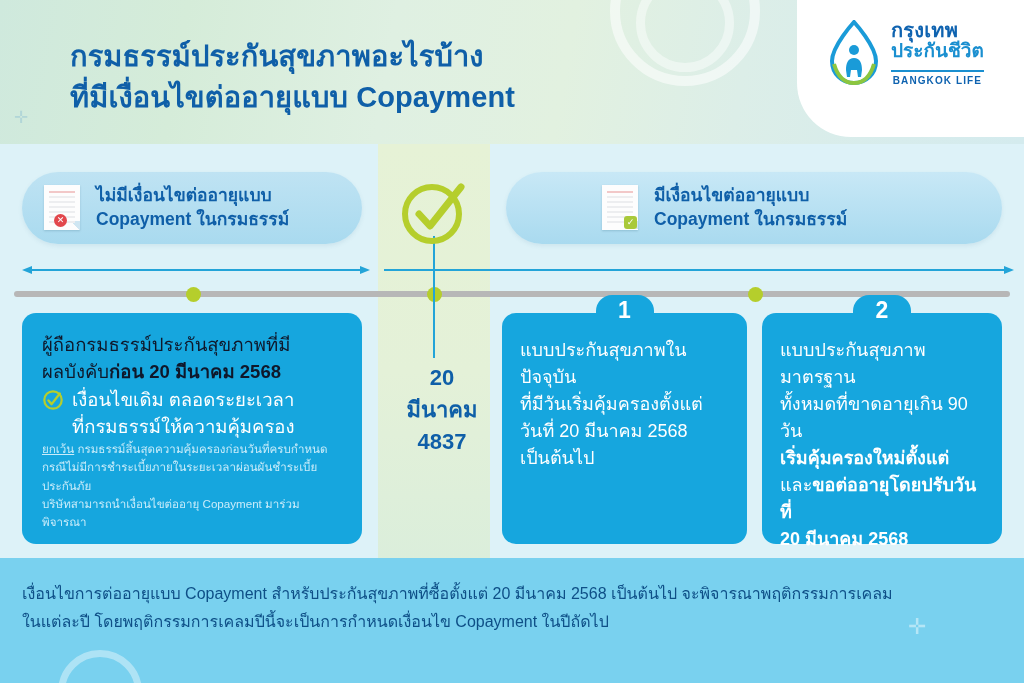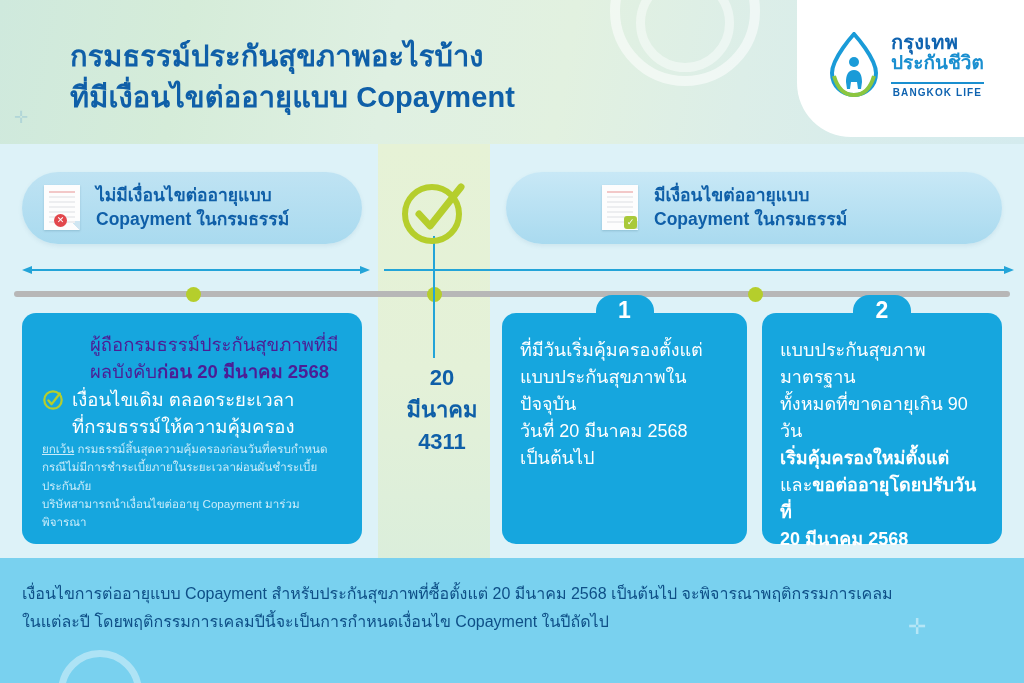--- a/index.html
+++ b/index.html
@@ -33,21 +33,21 @@
     color:#0f5fa8;font-size:29px;font-weight:bold;line-height:1.42;
     letter-spacing:.1px;
   }
   .title .l2{display:block;}
 
   
   .logo-plate{
     position:absolute;left:797px;top:0;width:227px;height:137px;
     background:#ffffff;border-bottom-left-radius:54px;
   }
-  .logo-wrap{position:absolute;left:826px;top:24px;width:180px;height:82px;display:flex;align-items:center;gap:9px;}
+  .logo-wrap{position:absolute;left:826px;top:12px;width:180px;height:82px;display:flex;align-items:center;gap:9px;}
   .logo-mark{width:56px;height:66px;flex:0 0 56px;}
   .logo-text{display:flex;flex-direction:column;line-height:1;}
   .logo-th1{color:#0f63b0;font-size:20px;font-weight:bold;letter-spacing:.2px;}
   .logo-th2{color:#1a8fd0;font-size:19px;font-weight:bold;border-bottom:2px solid #1a8fd0;padding-bottom:10px;margin-top:1px;}
   .logo-en{color:#0f63b0;font-size:10px;font-weight:bold;letter-spacing:1.1px;margin-top:4px;text-align:center;}
 
   
   .body-bg{
     position:absolute;left:0;top:144px;width:1024px;height:414px;
     background:#ddf2f8;
@@ -102,21 +102,21 @@
   .arrow-right{position:absolute;left:384px;top:265px;width:630px;height:10px;}
   .vline{position:absolute;left:433px;top:236px;width:2px;height:122px;background:#23a4d8;}
 
   
   .card{
     position:absolute;background:#16a6de;border-radius:14px;box-sizing:border-box;
   }
   .card-left{left:22px;top:313px;width:340px;height:231px;padding:18px 20px 0 20px;}
   .card-1{left:502px;top:313px;width:245px;height:231px;padding:24px 18px 0 18px;}
   .card-2{left:762px;top:313px;width:240px;height:231px;padding:24px 18px 0 18px;}
-  .card-head{color:#4c1d95;font-size:18.5px;line-height:1.46;font-weight:normal;margin-left:48px;}
+  .card-head{color:#0f172a;font-size:18.5px;line-height:1.46;font-weight:normal;}
   .card-head b{font-weight:bold;}
   .chk-row{display:flex;align-items:flex-start;margin-top:1px;}
   .chk-ico{flex:0 0 22px;width:22px;height:22px;margin-right:8px;margin-top:3px;}
   .chk-txt{color:#ffffff;font-size:18.5px;line-height:1.46;}
   .fine{color:#c9ecfa;font-size:11.6px;line-height:1.58;}
   .fine u{text-decoration:underline;}
   .num-badge{
     position:absolute;top:-18px;left:50%;transform:translateX(-50%);
     width:58px;height:34px;background:#16a6de;border-radius:16px 16px 0 0;
     color:#ffffff;font-size:23px;font-weight:bold;text-align:center;line-height:30px;
@@ -232,21 +232,21 @@
   <div class="vline"></div>
 
   <svg style="position:absolute;left:399px;top:177px;width:70px;height:70px;" viewBox="0 0 70 70">
     <circle cx="33" cy="37" r="27" fill="none" stroke="#b5ce2c" stroke-width="6"></circle>
     <path d="M20 37 L31 49 L62 10" fill="none" stroke="#b5ce2c" stroke-width="7" stroke-linecap="round" stroke-linejoin="round"></path>
   </svg>
 
   <div class="date-blk">
     <div>20</div>
     <div>มีนาคม</div>
-    <div>4311</div>
+    <div>4837</div>
   </div>
 
   <div class="card card-left">
     <div class="card-head">
       <span>ผู้ถือกรมธรรม์ประกันสุขภาพที่มี</span><br>
       <span>ผลบังคับ</span><b>ก่อน 20 มีนาคม 2568</b>
     </div>
     <div class="chk-row">
       <svg class="chk-ico" viewBox="0 0 24 24">
         <circle cx="12" cy="12" r="9.5" fill="none" stroke="#b5ce2c" stroke-width="2.4"></circle>
@@ -260,22 +260,22 @@
     <div class="fine">
       <u>ยกเว้น</u><span> กรมธรรม์สิ้นสุดความคุ้มครองก่อนวันที่ครบกำหนด</span><br>
       <span>กรณีไม่มีการชำระเบี้ยภายในระยะเวลาผ่อนผันชำระเบี้ยประกันภัย</span><br>
       <span>บริษัทสามารถนำเงื่อนไขต่ออายุ Copayment มาร่วมพิจารณา</span>
     </div>
   </div>
 
   <div class="card card-1">
     <div class="num-badge">1</div>
     <div class="card-body">
+      <div>แบบประกันสุขภาพในปัจจุบัน</div>
       <div>ที่มีวันเริ่มคุ้มครองตั้งแต่</div>
-      <div>แบบประกันสุขภาพในปัจจุบัน</div>
       <div>วันที่ 20 มีนาคม 2568</div>
       <div>เป็นต้นไป</div>
     </div>
   </div>
 
   <div class="card card-2">
     <div class="num-badge">2</div>
     <div class="card-body">
       <div>แบบประกันสุขภาพมาตรฐาน</div>
       <div>ทั้งหมดที่ขาดอายุเกิน 90 วัน</div>

